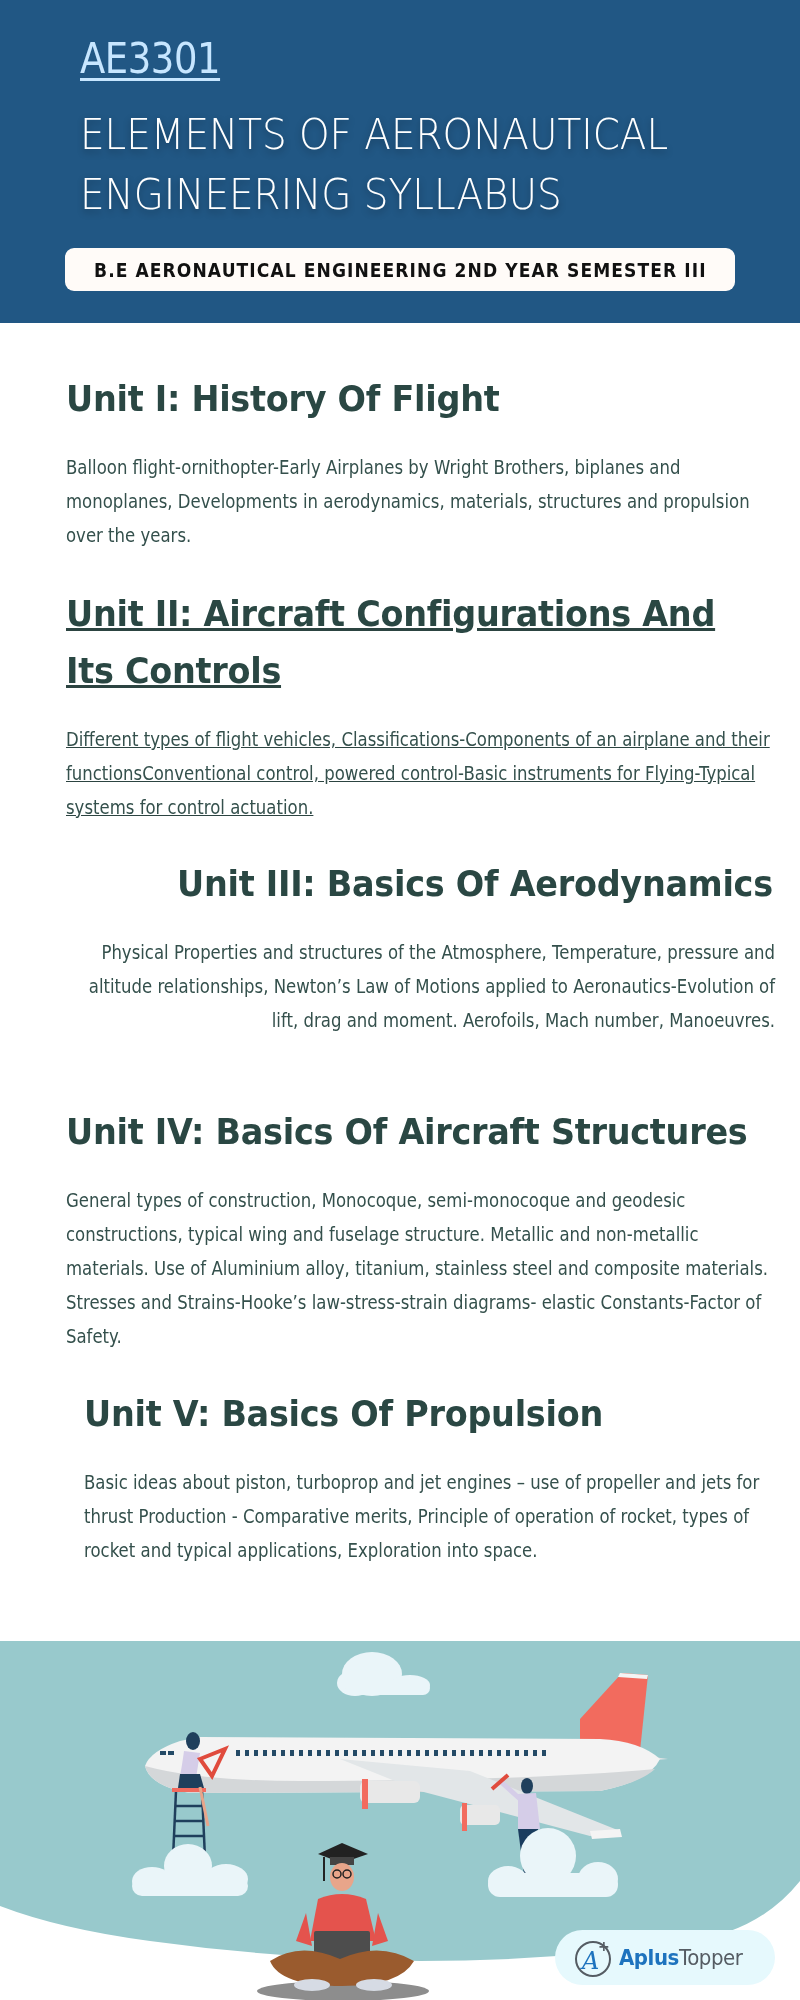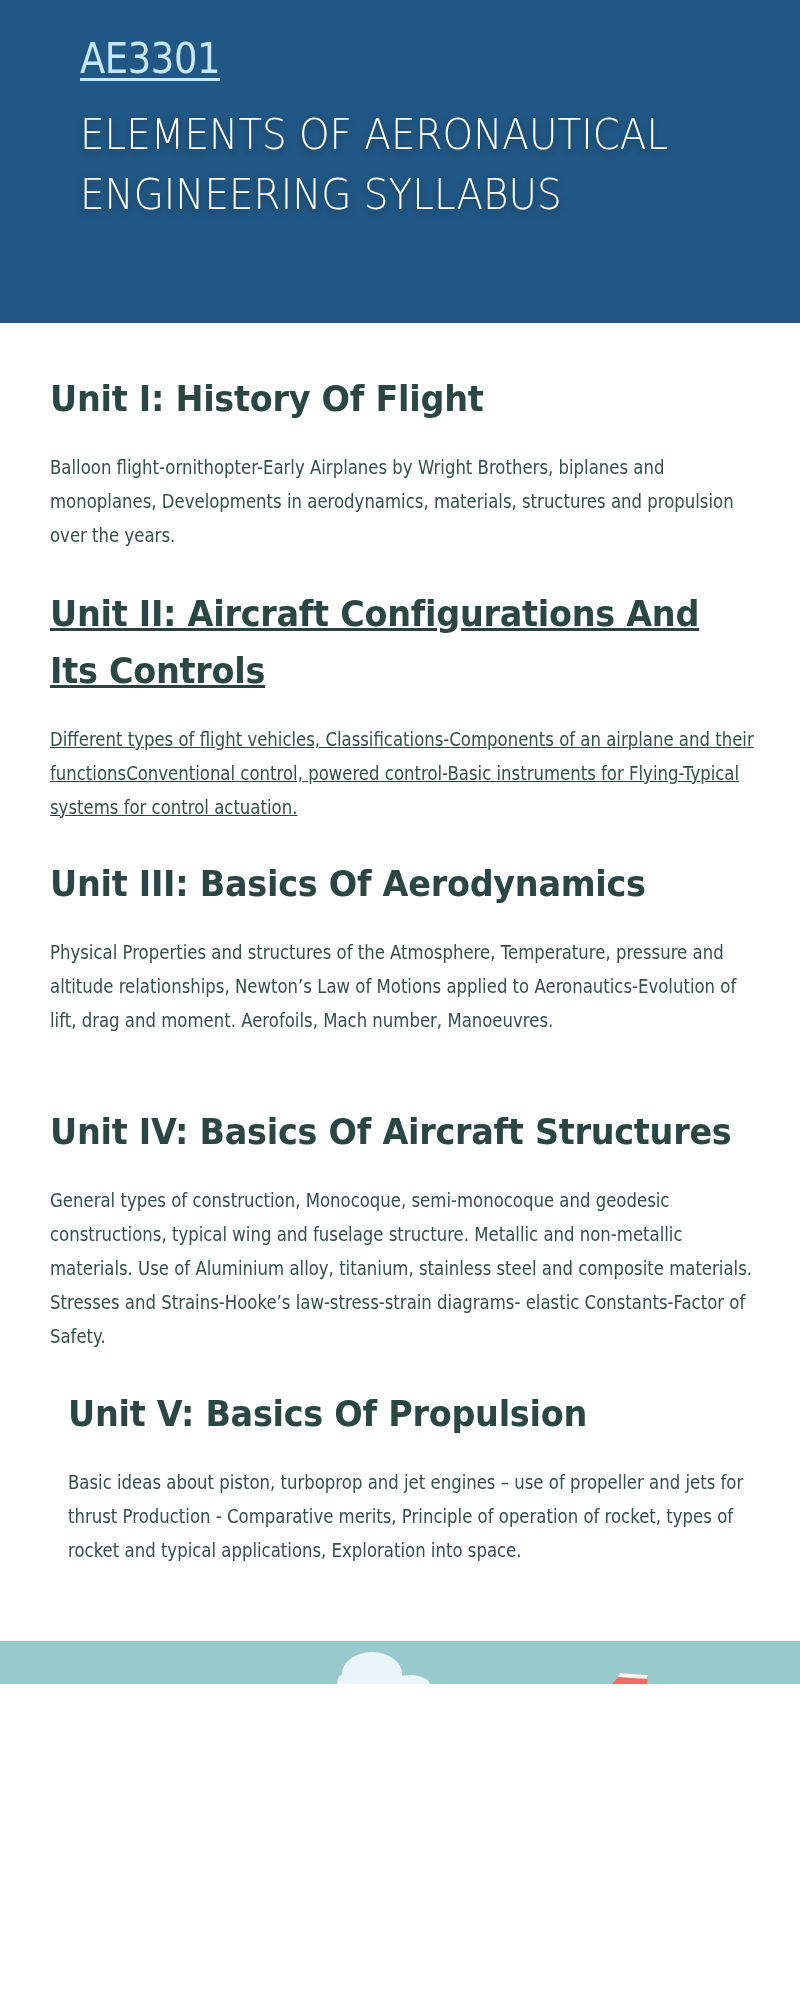--- a/index.html
+++ b/index.html
@@ -1,18 +1,18 @@
 <!DOCTYPE html>
 <html><head>
   <meta charset="utf-8">
   <style>
     * { box-sizing: border-box; margin: 0; padding: 0; }
     html, body { width: 800px; background: #ffffff; }
     body { font-family: "DejaVu Sans", sans-serif; color: #2c4441; }
-    .page { width: 800px; height: 1684px; position: relative; overflow: hidden; background: #fff; }
+    .page { width: 800px; height: 2000px; position: relative; overflow: hidden; background: #fff; }
 
     
     .header { position: absolute; left: 0; top: 0; width: 800px; height: 323px; background: #215784; }
     .course-code {
       position: absolute; left: 80px; top: 34px;
       font-family: "DejaVu Sans", sans-serif; font-size: 42px; font-weight: normal;
       color: #c7e6ff; text-decoration: underline; text-decoration-thickness: 3px; text-underline-offset: 5px;
       letter-spacing: -0.5px; transform: scaleX(0.88); transform-origin: left top;
     }
     .main-title {
@@ -27,21 +27,21 @@
       background: #fffbf8; border-radius: 9px;
       display: flex; align-items: center; justify-content: center;
     }
     .subtitle-pill span {
       font-family: "DejaVu Sans", sans-serif; font-weight: bold; font-size: 19px; color: #111;
       letter-spacing: 1.2px; white-space: nowrap; transform: scaleX(0.9); display: inline-block;
     }
 
     
     .content { position: absolute; left: 50px; top: 323px; width: 710px; }
-    .unit { position: absolute; left: 0; width: 710px; }
+    .unit { position: absolute; left: 16px; width: 710px; }
     .unit h2 {
       font-family: "DejaVu Sans", sans-serif; font-weight: bold; font-size: 36px; line-height: 57px;
       color: #2a4743; letter-spacing: -0.3px; transform: scaleX(0.93); transform-origin: left top; width: 760px;
     }
     .unit p {
       font-family: "DejaVu Sans", sans-serif; font-size: 19px; line-height: 34px; color: #34504c;
       transform: scaleX(0.87); transform-origin: left top; width: 815px; margin-top: 23px;
     }
 
     
@@ -61,32 +61,35 @@
 <body>
 
 <div class="page">
 
   <div class="header">
     <div class="course-code">AE3301</div>
     <div class="main-title">
       <span>ELEMENTS OF AERONAUTICAL</span>
       <span>ENGINEERING SYLLABUS</span>
     </div>
+    <div class="subtitle-pill">
+      <span>B.E AERONAUTICAL ENGINEERING 2ND YEAR SEMESTER III</span>
+    </div>
   </div>
 
   <div class="content">
     <div class="unit" style="top:47px;">
       <h2>Unit I: History Of Flight</h2>
       <p>Balloon flight-ornithopter-Early Airplanes by Wright Brothers, biplanes and monoplanes, Developments in aerodynamics, materials, structures and propulsion over the years.</p>
     </div>
     <div class="unit" style="top:262px;text-decoration:underline;">
       <h2>Unit II: Aircraft Configurations And Its Controls</h2>
       <p>Different types of flight vehicles, Classifications-Components of an airplane and their functionsConventional control, powered control-Basic instruments for Flying-Typical systems for control actuation.</p>
     </div>
-    <div class="unit" style="top:532px;">
+    <div class="unit" style="top:532px;text-align:right;">
       <h2>Unit III: Basics Of Aerodynamics</h2>
       <p>Physical Properties and structures of the Atmosphere, Temperature, pressure and altitude relationships, Newton’s Law of Motions applied to Aeronautics-Evolution of lift, drag and moment. Aerofoils, Mach number, Manoeuvres.</p>
     </div>
     <div class="unit" style="top:780px;">
       <h2>Unit IV: Basics Of Aircraft Structures</h2>
       <p>General types of construction, Monocoque, semi-monocoque and geodesic constructions, typical wing and fuselage structure. Metallic and non-metallic materials. Use of Aluminium alloy, titanium, stainless steel and composite materials. Stresses and Strains-Hooke’s law-stress-strain diagrams- elastic Constants-Factor of Safety.</p>
     </div>
     <div class="unit" style="top:1062px;margin-left:18px;">
       <h2>Unit V: Basics Of Propulsion</h2>
       <p>Basic ideas about piston, turboprop and jet engines – use of propeller and jets for thrust Production - Comparative merits, Principle of operation of rocket, types of rocket and typical applications, Exploration into space.</p>

